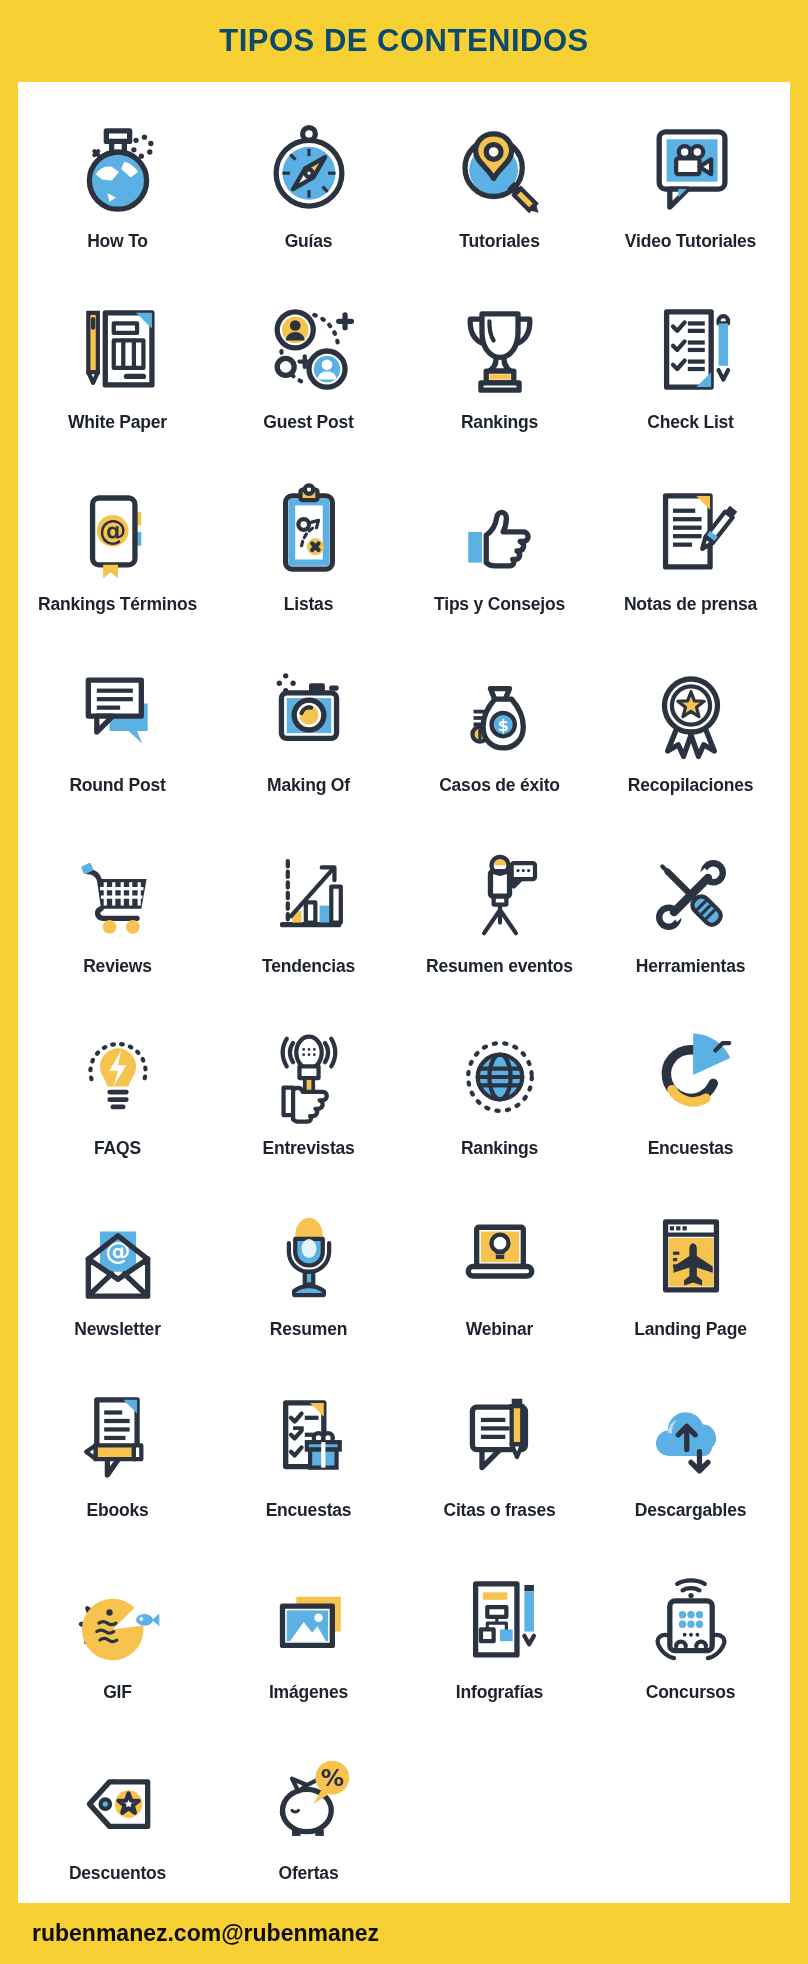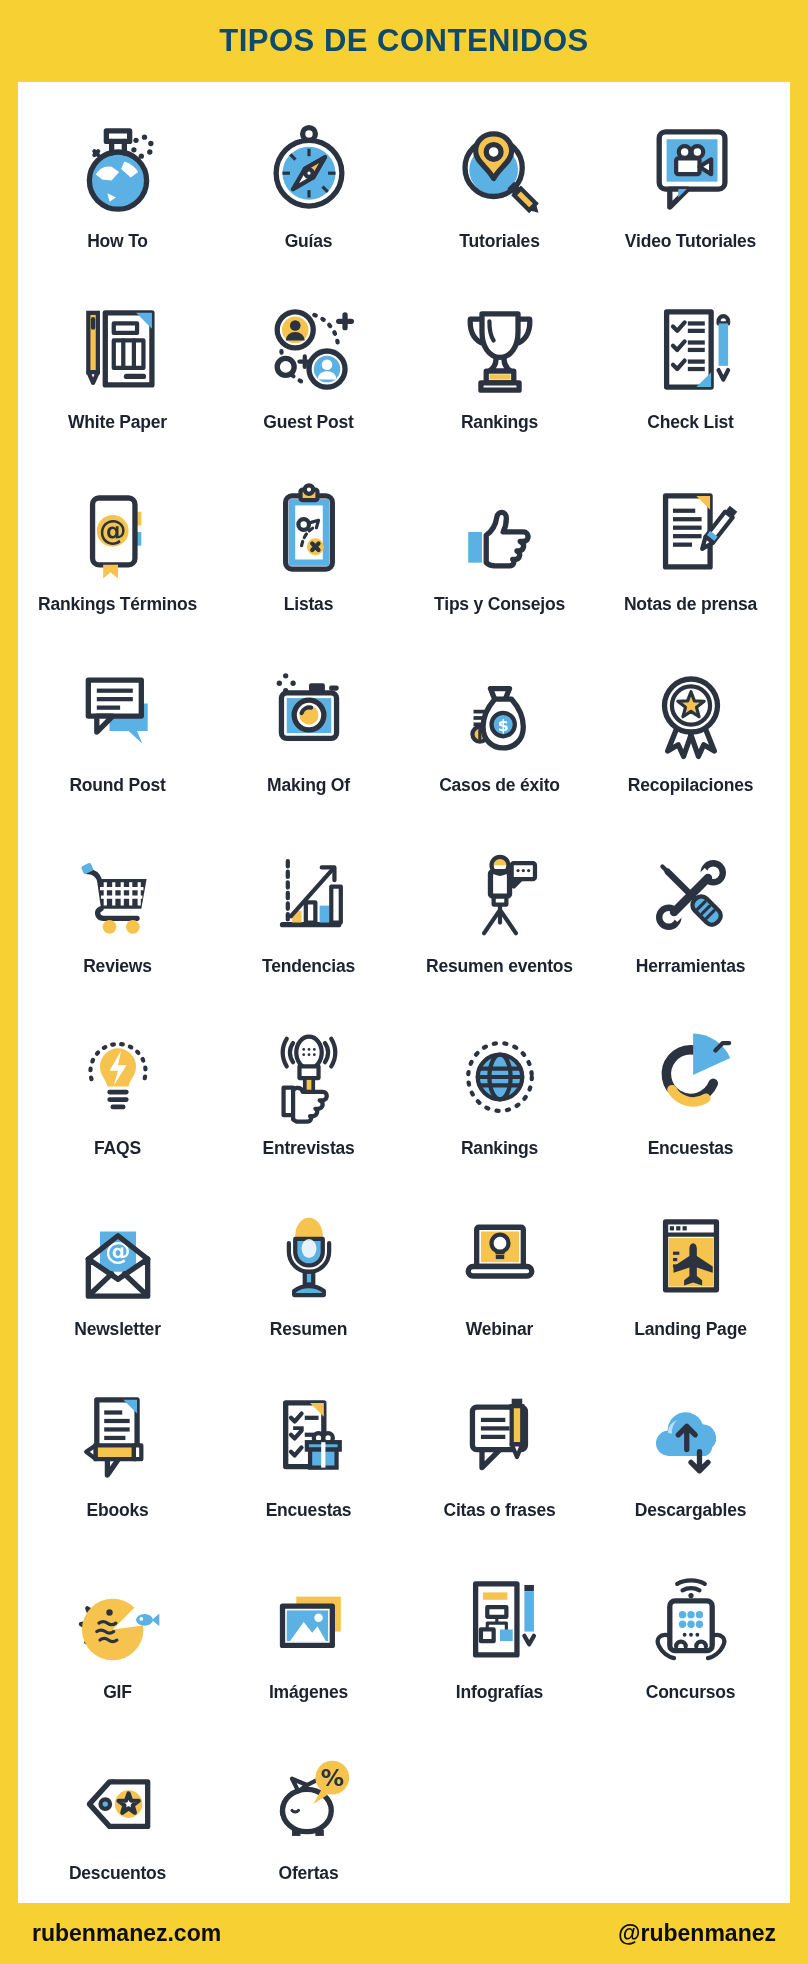--- a/index.html
+++ b/index.html
@@ -5,21 +5,21 @@
   html,body{margin:0;padding:0}
   body{width:808px;height:1964px;background:#f7d033;font-family:"Liberation Sans",sans-serif;overflow:hidden}
   .page{display:flex;flex-direction:column;width:808px;height:1964px}
   .header{height:82px;flex:0 0 82px;display:flex;align-items:center;justify-content:center}
   .title{font-size:31px;font-weight:800;color:#0c4a6e;letter-spacing:.5px}
   .content{flex:1;background:#ffffff;margin:0 18px;display:grid;grid-template-columns:repeat(4,1fr);grid-template-rows:repeat(10,1fr);padding:8px 4px 0}
   .cell{display:flex;flex-direction:column;align-items:center;justify-content:center}
   .icon{height:122px;display:flex;align-items:center;justify-content:center}
   .icon svg{width:106px;height:106px}
   .label{font-size:17.5px;font-weight:700;color:#1c222e;white-space:nowrap;letter-spacing:-.2px}
-  .footer{height:61px;flex:0 0 61px;display:flex;align-items:center;justify-content:space-between;padding:0 32px;font-size:23px;font-weight:700;color:#0d0d0d}
+  .footer{height:61px;flex:0 0 61px;display:flex;align-items:center;justify-content:flex-start;padding:0 32px;font-size:23px;font-weight:700;color:#0d0d0d}
   
   .sd{fill:none;stroke:#2b3240;stroke-width:5;stroke-linejoin:round;stroke-linecap:round}
   .sf{fill:#fff;stroke:#2b3240;stroke-width:5;stroke-linejoin:round}
   .sf4{fill:#fff;stroke:#2b3240;stroke-width:4;stroke-linejoin:round}
   .w3{stroke-width:3}.w4{stroke-width:4}.w6{stroke-width:6}.w8{stroke-width:8}.w9{stroke-width:9}
   .fb{fill:#5bb1e4}.fy{fill:#f6c44e}.fd{fill:#2b3240}.fw{fill:#fff}
   .sy{stroke:#f6c44e}
   .dash{stroke-dasharray:1.5 7;stroke-linecap:round}
   .tg{font:700 26px "DejaVu Sans",sans-serif;fill:#2b3240;text-anchor:middle}
   .ts{font:700 15px "DejaVu Sans",sans-serif;fill:#fff;text-anchor:middle}

